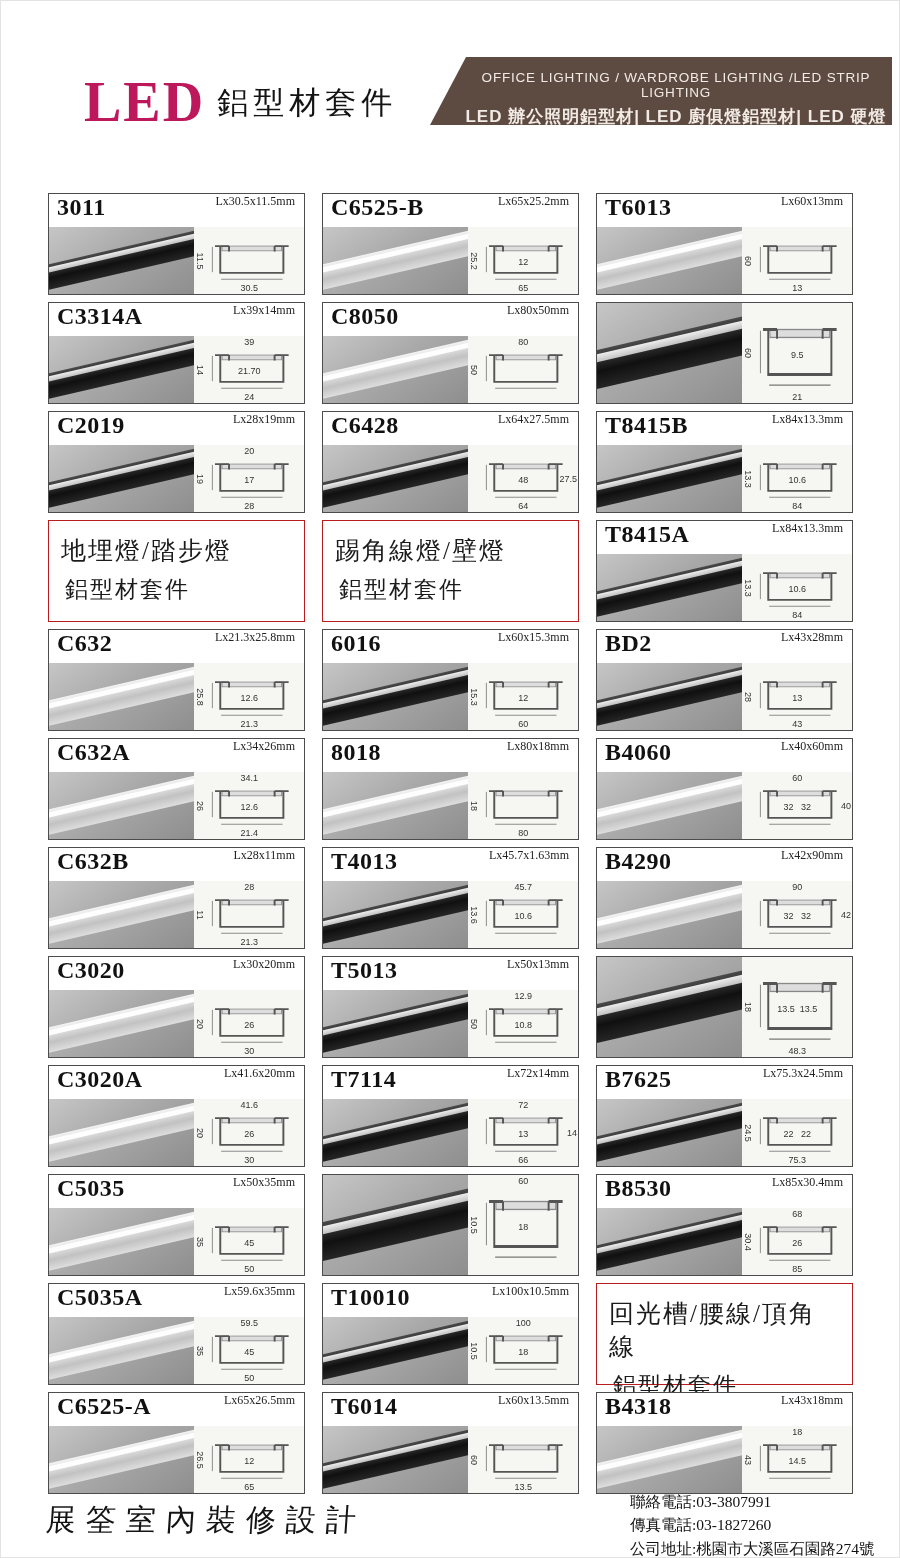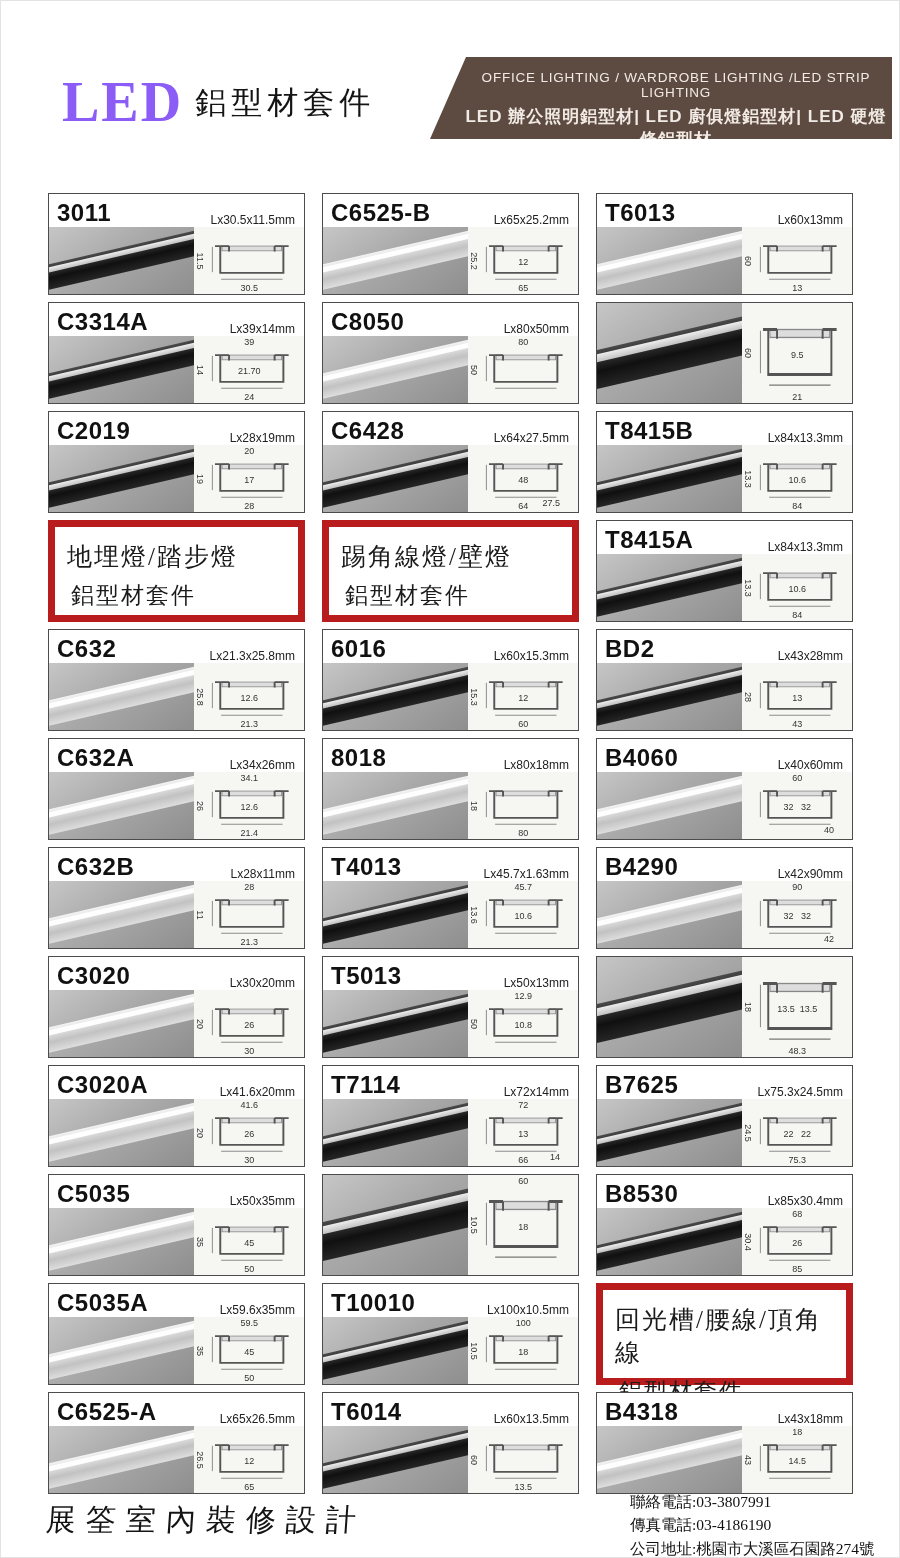--- a/index.html
+++ b/index.html
@@ -3,61 +3,61 @@
 <meta charset="utf-8">
 <style>
   html,body{margin:0;padding:0;}
   body{width:900px;height:1558px;background:#ffffff;position:relative;overflow:hidden;
        font-family:"Liberation Sans",sans-serif;}
   .page-frame{position:absolute;inset:0;border:1px solid #e3e3e3;pointer-events:none;}
 
   
   .title{position:absolute;left:62px;top:70px;white-space:nowrap;}
   .title-en{font-family:"Liberation Serif",serif;font-weight:bold;font-size:56px;
-            color:#8b5cf6;letter-spacing:2px;}
+            color:#be185d;letter-spacing:2px;margin-left:22px;}
   .title-zh{font-family:"Liberation Serif",serif;font-size:31px;color:#141414;
             letter-spacing:5px;margin-left:12px;vertical-align:8px;}
-  .banner{position:absolute;left:430px;right:8px;top:57px;height:82px;background:#5d4a41;
+  .banner{position:absolute;left:430px;right:8px;top:57px;height:68px;background:#5d4a41;
           clip-path:polygon(36px 0,100% 0,100% 100%,0 100%);color:#f2ebe5;
           text-align:center;padding-left:30px;box-sizing:border-box;}
   .banner .b1{font-size:13.5px;letter-spacing:.8px;margin-top:13px;}
   .banner .b2{font-size:17px;font-weight:bold;letter-spacing:1px;margin-top:5px;}
 
   
   #grid{position:absolute;left:48px;top:193px;display:grid;
         grid-template-columns:repeat(3,257px);grid-auto-rows:102px;
         column-gap:17px;row-gap:7px;}
   .card{border:1px solid #4c4c4c;background:#fff;box-sizing:border-box;
         display:flex;flex-direction:column;overflow:hidden;}
   .card-head{height:33px;flex:0 0 33px;display:flex;justify-content:space-between;
-             align-items:flex-end;padding:0 9px 0 8px;background:#fff;}
+             align-items:flex-start;padding:0 9px 0 8px;background:#fff;font-family:Liberation Serif, serif;}
   .code{font-size:24px;font-weight:bold;color:#111;letter-spacing:.5px;}
   .size{font-size:12px;color:#222;}
   .card-body{flex:1;display:flex;min-height:0;}
   .photo{flex:0 0 57%;position:relative;overflow:hidden;
          background:linear-gradient(145deg,#c6c6c6 0%,#a9a9a9 45%,#8e8e8e 100%);}
   .bar{position:absolute;left:-14%;top:30%;width:132%;height:38%;transform:rotate(-13deg);}
   .photo.dark .bar{background:linear-gradient(180deg,#4a4a4a 0%,#101010 55%,#262626 100%);}
   .photo.light .bar{background:linear-gradient(180deg,#f4f4f4 0%,#c2c2c2 60%,#dedede 100%);}
   .stripe{position:absolute;left:0;right:0;top:10%;height:22%;}
   .photo.dark .stripe{background:linear-gradient(#fdfdfd,#cfcfcf);opacity:.92;}
   .photo.light .stripe{background:#ffffff;opacity:.95;}
   .draw{flex:1;position:relative;background:#f6f6f3;}
   .glyph{position:absolute;left:14px;right:8px;top:8px;bottom:10px;width:calc(100% - 22px);
          height:calc(100% - 18px);}
   .dim{position:absolute;font-size:9px;color:#333;line-height:1;}
   .d-top{top:2px;left:50%;transform:translateX(-50%);}
   .d-bottom{bottom:1px;left:50%;transform:translateX(-50%);}
   .d-left{left:1px;top:50%;transform:translateY(-50%);writing-mode:vertical-rl;
           text-orientation:mixed;}
-  .d-right{right:18px;top:50%;transform:translateY(-50%);margin-top:24px;}
+  .d-right{right:1px;top:50%;transform:translateY(-50%);}
   .d-inner{left:50%;top:52%;transform:translate(-50%,-50%);white-space:pre;}
 
   
-  .label-cell{border:7px solid #b91c1c;background:#fff;box-sizing:border-box;
+  .label-cell{border:1px solid #b91c1c;background:#fff;box-sizing:border-box;
               padding:13px 12px 0;font-family:"Liberation Serif",serif;color:#1b1b1b;}
   .label-cell .l1{font-size:25px;letter-spacing:2px;}
   .label-cell .l2{font-size:23px;letter-spacing:2px;margin-top:7px;margin-left:4px;}
 
   
   .company{position:absolute;left:46px;top:1500px;font-family:"Liberation Serif",serif;
            font-size:30px;letter-spacing:10px;color:#141414;transform:skewX(-4deg);}
   .contacts{position:absolute;left:630px;top:1490px;font-family:"Liberation Serif",serif;
             font-size:15.5px;line-height:1.5;color:#101010;}
 </style>
@@ -922,15 +922,15 @@
         <span class="dim d-inner">14.5</span>
 
       </div>
     </div>
   </div>
   </div>
 
 <div class="company">展筌室內裝修設計</div>
 <div class="contacts">
   <div>聯絡電話:03-3807991</div>
-  <div>傳真電話:03-4186190</div>
+  <div>傳真電話:03-1827260</div>
   <div>公司地址:桃園市大溪區石園路274號</div>
 </div>
 
 </body></html>

